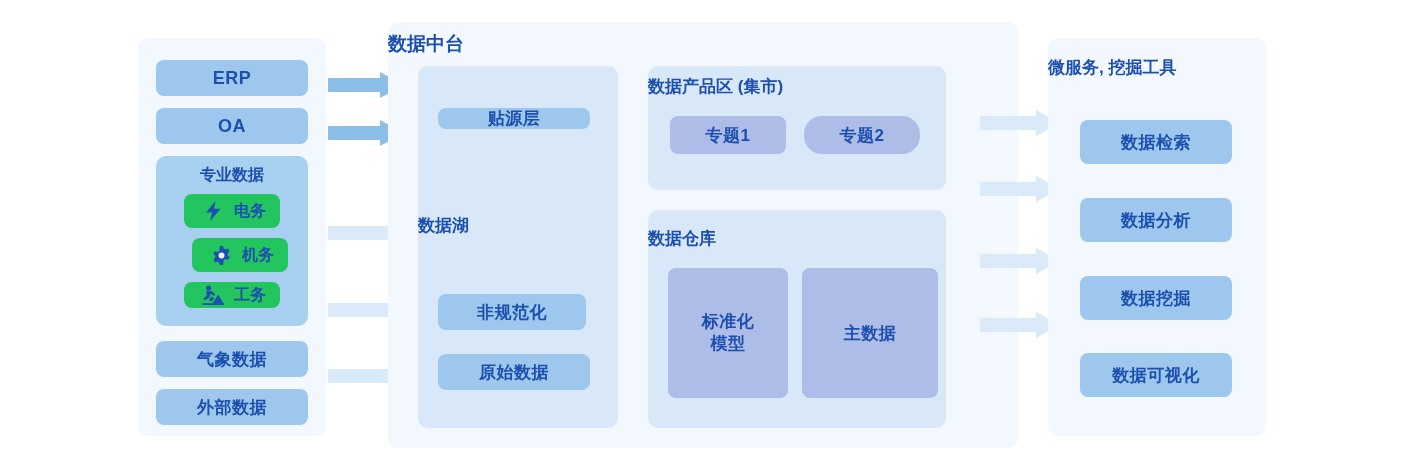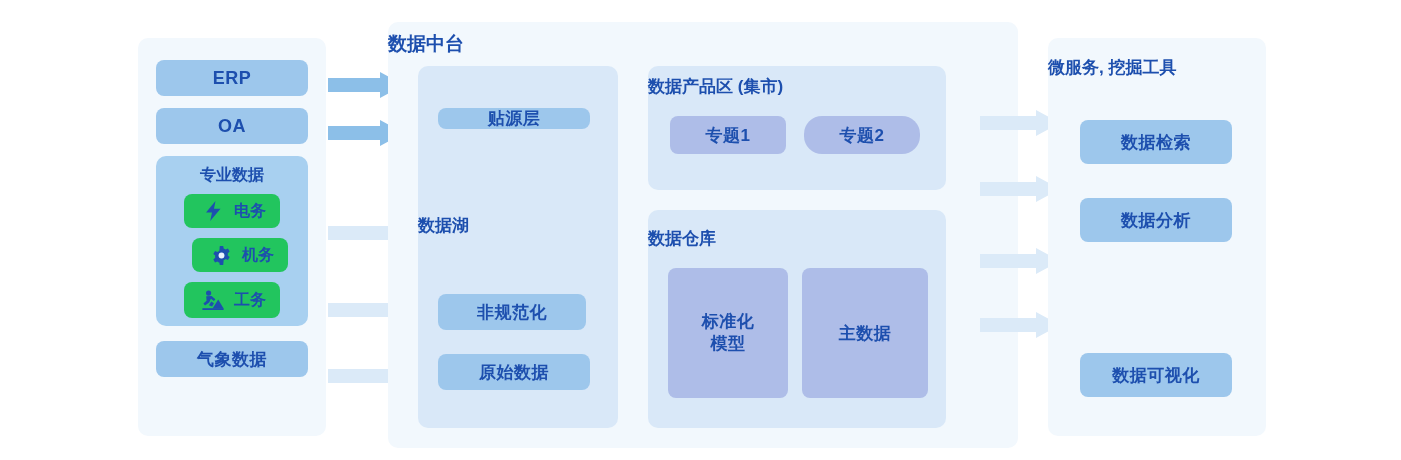--- a/index.html
+++ b/index.html
@@ -117,35 +117,36 @@
   <div class="prorow" style="left:184px; top:238px; width:96px; height:34px;margin-left:8px;">
     <span class="gicon">
       <svg width="19" height="19" viewBox="0 0 20 20">
         <path fill="#1d4fae" d="M8.2 0 h3.6 l.5 2.6 a7.5 7.5 0 0 1 2.1 1.2 l2.4-1.1 1.8 3.1 -2 1.7 a7.6 7.6 0 0 1 0 2.4 l2 1.7 -1.8 3.1 -2.4-1.1 a7.5 7.5 0 0 1-2.1 1.2 L11.8 20 H8.2 l-.5-2.6 a7.5 7.5 0 0 1-2.1-1.2 l-2.4 1.1 -1.8-3.1 2-1.7 a7.6 7.6 0 0 1 0-2.4 l-2-1.7 1.8-3.1 2.4 1.1 a7.5 7.5 0 0 1 2.1-1.2 Z"></path>
         <circle cx="10" cy="10" r="3.1" fill="#e8f3fc"></circle>
       </svg>
     </span>
     <span class="ptext">机务</span>
   </div>
 
-  <div class="prorow" style="left:184px; top:282px; width:96px; height:36px;">
+  <div class="prorow" style="left:184px; top:282px; width:96px; height:26px;">
     <span class="gicon">
       <svg width="22" height="20" viewBox="0 0 22 20">
         <circle cx="6.6" cy="3.1" r="2.6" fill="#1d4fae"></circle>
         <path fill="#1d4fae" d="M4.2 6.2 L9.6 6.0 L13.4 9.2 L11.9 11.0 L8.9 8.7 L7.2 12.6 L3.0 15.6 L1.4 13.5 L4.6 10.7 Z"></path>
         <path fill="#1d4fae" d="M9.3 11.4 L12.0 13.3 L10.1 16.6 L6.9 15.2 Z"></path>
         <path fill="#1d4fae" d="M16.2 9.4 L21.6 18.6 L10.6 18.6 Z"></path>
         <rect x="0.4" y="18.2" width="21.2" height="1.8" fill="#1d4fae"></rect>
       </svg>
     </span>
     <span class="ptext">工务</span>
   </div>
 
   <div class="chip" style="left:156px; top:341px; width:152px; height:36px; font-size:17px;">气象数据</div>
 
+  <div class="chip" style="left:156px; top:389px; width:152px; height:36px; font-size:17px;">外部数据</div>
 
   <div class="arrow" style="left:328px; top:72px; width:76px;">
     <svg viewBox="0 0 76 26" preserveAspectRatio="none">
       <path d="M0 6 H52 V0 L76 13 L52 26 V20 H0 Z" fill="#8cbfe8"></path>
     </svg>
   </div>
   <div class="arrow" style="left:328px; top:120px; width:76px;">
     <svg viewBox="0 0 76 26" preserveAspectRatio="none">
       <path d="M0 6 H52 V0 L76 13 L52 26 V20 H0 Z" fill="#8cbfe8"></path>
     </svg>
@@ -180,21 +181,21 @@
   <div class="label" style="left:648px; top:75px; width:298px; font-size:17px;">数据产品区 (集市)</div>
   <div class="chip purple" style="left:670px; top:116px; width:116px; height:38px; font-size:17px;">专题1</div>
   <div class="chip purple" style="left:804px; top:116px; width:116px; height:38px; font-size:17px;border-radius:18px;">专题2</div>
 
   <div class="subcard" style="left:648px; top:210px; width:298px; height:218px;"></div>
   <div class="label" style="left:648px; top:227px; width:298px; font-size:17px;">数据仓库</div>
   <div class="chip purple" style="left:668px; top:268px; width:120px; height:130px; font-size:17px; flex-direction:column; line-height:1.3;">
     <span>标准化</span>
     <span>模型</span>
   </div>
-  <div class="chip purple" style="left:802px; top:268px; width:126px; height:130px; font-size:17px;">主数据</div>
+  <div class="chip purple" style="left:802px; top:268px; width:136px; height:130px; font-size:17px;">主数据</div>
 
   <div class="arrow" style="left:980px; top:110px; width:80px;">
     <svg viewBox="0 0 80 26" preserveAspectRatio="none">
       <path d="M0 6 H56 V0 L80 13 L56 26 V20 H0 Z" fill="#dbeaf8"></path>
     </svg>
   </div>
   <div class="arrow" style="left:980px; top:176px; width:80px;">
     <svg viewBox="0 0 80 26" preserveAspectRatio="none">
       <path d="M0 6 H56 V0 L80 13 L56 26 V20 H0 Z" fill="#dbeaf8"></path>
     </svg>
@@ -211,15 +212,16 @@
   </div>
 
   <div class="panel" style="left:1048px; top:38px; width:218px; height:398px;"></div>
 
   <div class="label wrap" style="left:1048px; top:57px; width:218px; font-size:17px;">
     <div>微服务, 挖掘工具</div>
   </div>
 
   <div class="chip" style="left:1080px; top:120px; width:152px; height:44px; font-size:17px;">数据检索</div>
   <div class="chip" style="left:1080px; top:198px; width:152px; height:44px; font-size:17px;">数据分析</div>
+  <div class="chip" style="left:1080px; top:276px; width:152px; height:44px; font-size:17px;">数据挖掘</div>
   <div class="chip" style="left:1080px; top:353px; width:152px; height:44px; font-size:17px;">数据可视化</div>
 
 </div>
 
 </body></html>

